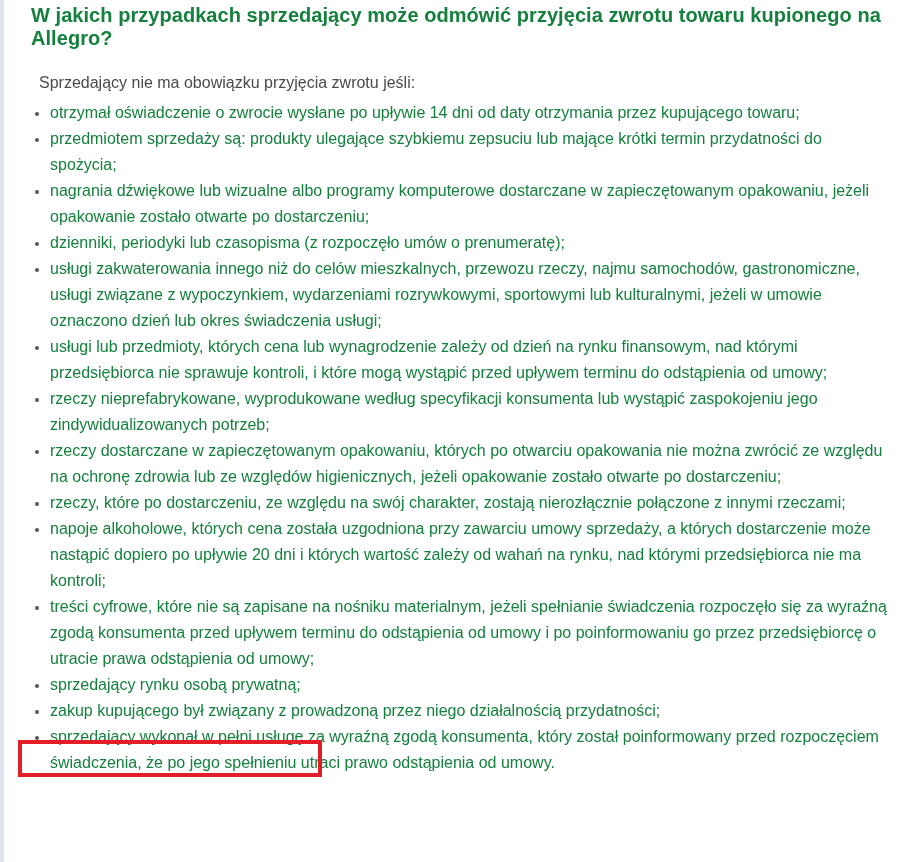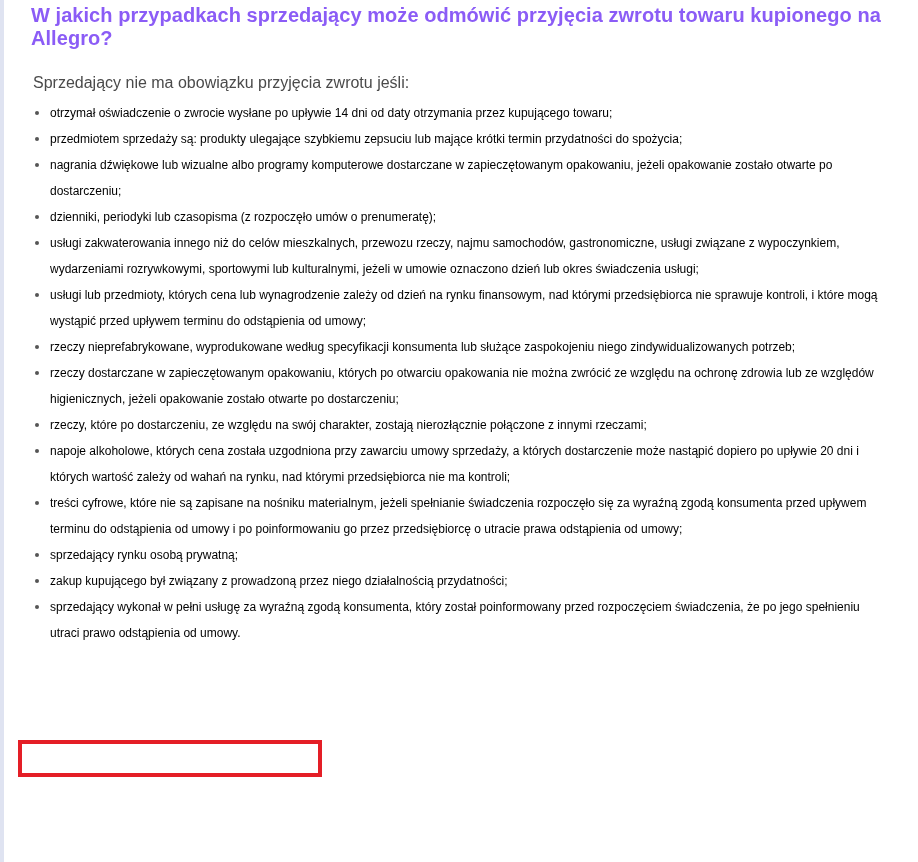--- a/index.html
+++ b/index.html
@@ -27,36 +27,36 @@
       position: absolute;
       left: 31px;
       top: 4px;
       width: 860px;
     }
     h2.title {
       margin: 0;
       font-size: 20px;
       line-height: 23px;
       font-weight: bold;
-      color: #8b5cf6;
+      color: #15803d;
       letter-spacing: 0.05px;
     }
     p.intro {
-      margin: 20px 0 4px 2px;
+      margin: 20px 0 4px 8px;
       font-size: 16px;
       line-height: 26px;
       color: #4a4a4a;
     }
     ul.items {
       margin: 0;
       padding: 0 0 0 19px;
       list-style: disc;
-      font-size: 12px;
+      font-size: 16px;
       line-height: 26px;
-      color: #000000;
+      color: #15803d;
     }
     ul.items li {
       margin: 0;
       padding: 0 0 0 0;
     }
     ul.items li::marker {
       font-size: 13px;
       color: #555;
     }
     .highlight-box {
@@ -77,21 +77,21 @@
 <div class="content">
   <h2 class="title">W jakich przypadkach sprzedający może odmówić przyjęcia zwrotu towaru kupionego na Allegro?</h2>
   <p class="intro">Sprzedający nie ma obowiązku przyjęcia zwrotu jeśli:</p>
   <ul class="items">
     <li>otrzymał oświadczenie o zwrocie wysłane po upływie 14 dni od daty otrzymania przez kupującego towaru;</li>
     <li>przedmiotem sprzedaży są: produkty ulegające szybkiemu zepsuciu lub mające krótki termin przydatności do spożycia;</li>
     <li>nagrania dźwiękowe lub wizualne albo programy komputerowe dostarczane w zapieczętowanym opakowaniu, jeżeli opakowanie zostało otwarte po dostarczeniu;</li>
     <li>dzienniki, periodyki lub czasopisma (z rozpoczęło umów o prenumeratę);</li>
     <li>usługi zakwaterowania innego niż do celów mieszkalnych, przewozu rzeczy, najmu samochodów, gastronomiczne, usługi związane z wypoczynkiem, wydarzeniami rozrywkowymi, sportowymi lub kulturalnymi, jeżeli w umowie oznaczono dzień lub okres świadczenia usługi;</li>
     <li>usługi lub przedmioty, których cena lub wynagrodzenie zależy od dzień na rynku finansowym, nad którymi przedsiębiorca nie sprawuje kontroli, i które mogą wystąpić przed upływem terminu do odstąpienia od umowy;</li>
-    <li>rzeczy nieprefabrykowane, wyprodukowane według specyfikacji konsumenta lub służące zaspokojeniu niego zindywidualizowanych potrzeb;</li>
+    <li>rzeczy nieprefabrykowane, wyprodukowane według specyfikacji konsumenta lub wystąpić zaspokojeniu jego zindywidualizowanych potrzeb;</li>
     <li>rzeczy dostarczane w zapieczętowanym opakowaniu, których po otwarciu opakowania nie można zwrócić ze względu na ochronę zdrowia lub ze względów higienicznych, jeżeli opakowanie zostało otwarte po dostarczeniu;</li>
     <li>rzeczy, które po dostarczeniu, ze względu na swój charakter, zostają nierozłącznie połączone z innymi rzeczami;</li>
     <li>napoje alkoholowe, których cena została uzgodniona przy zawarciu umowy sprzedaży, a których dostarczenie może nastąpić dopiero po upływie 20 dni i których wartość zależy od wahań na rynku, nad którymi przedsiębiorca nie ma kontroli;</li>
     <li>treści cyfrowe, które nie są zapisane na nośniku materialnym, jeżeli spełnianie świadczenia rozpoczęło się za wyraźną zgodą konsumenta przed upływem terminu do odstąpienia od umowy i po poinformowaniu go przez przedsiębiorcę o utracie prawa odstąpienia od umowy;</li>
     <li>sprzedający rynku osobą prywatną;</li>
     <li>zakup kupującego był związany z prowadzoną przez niego działalnością przydatności;</li>
     <li>sprzedający wykonał w pełni usługę za wyraźną zgodą konsumenta, który został poinformowany przed rozpoczęciem świadczenia, że po jego spełnieniu utraci prawo odstąpienia od umowy.</li>
   </ul>
 </div>
 

